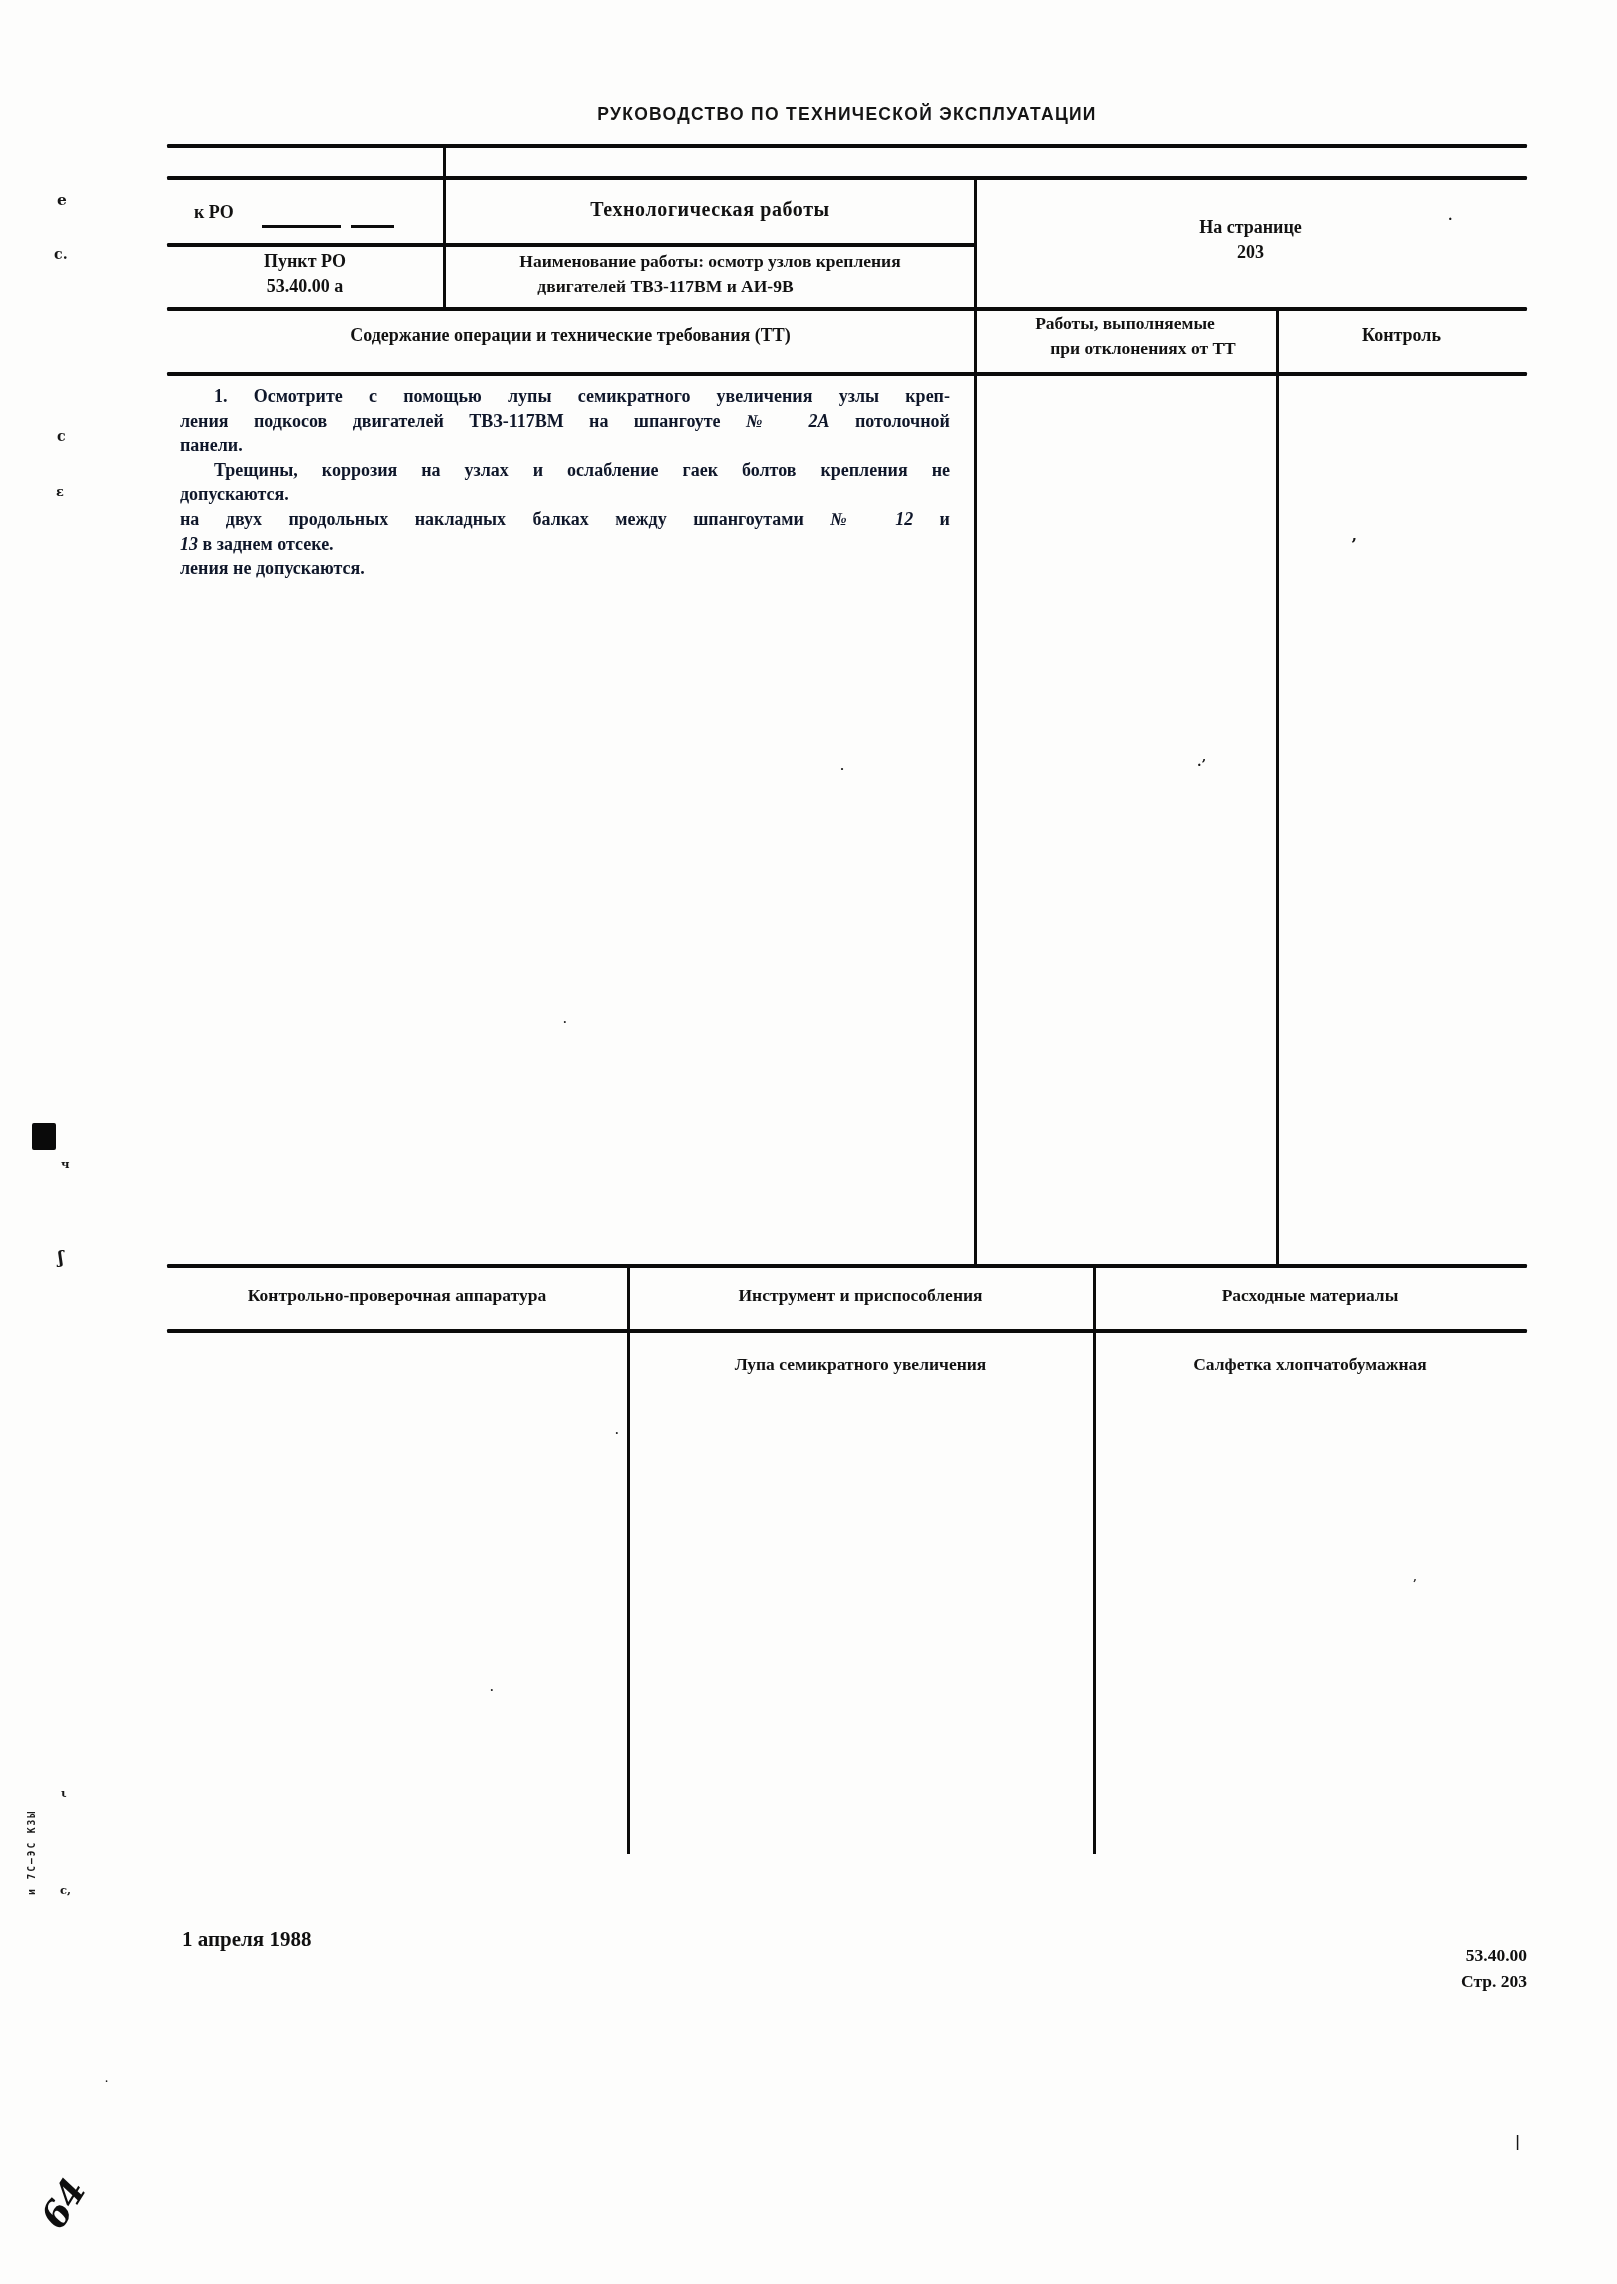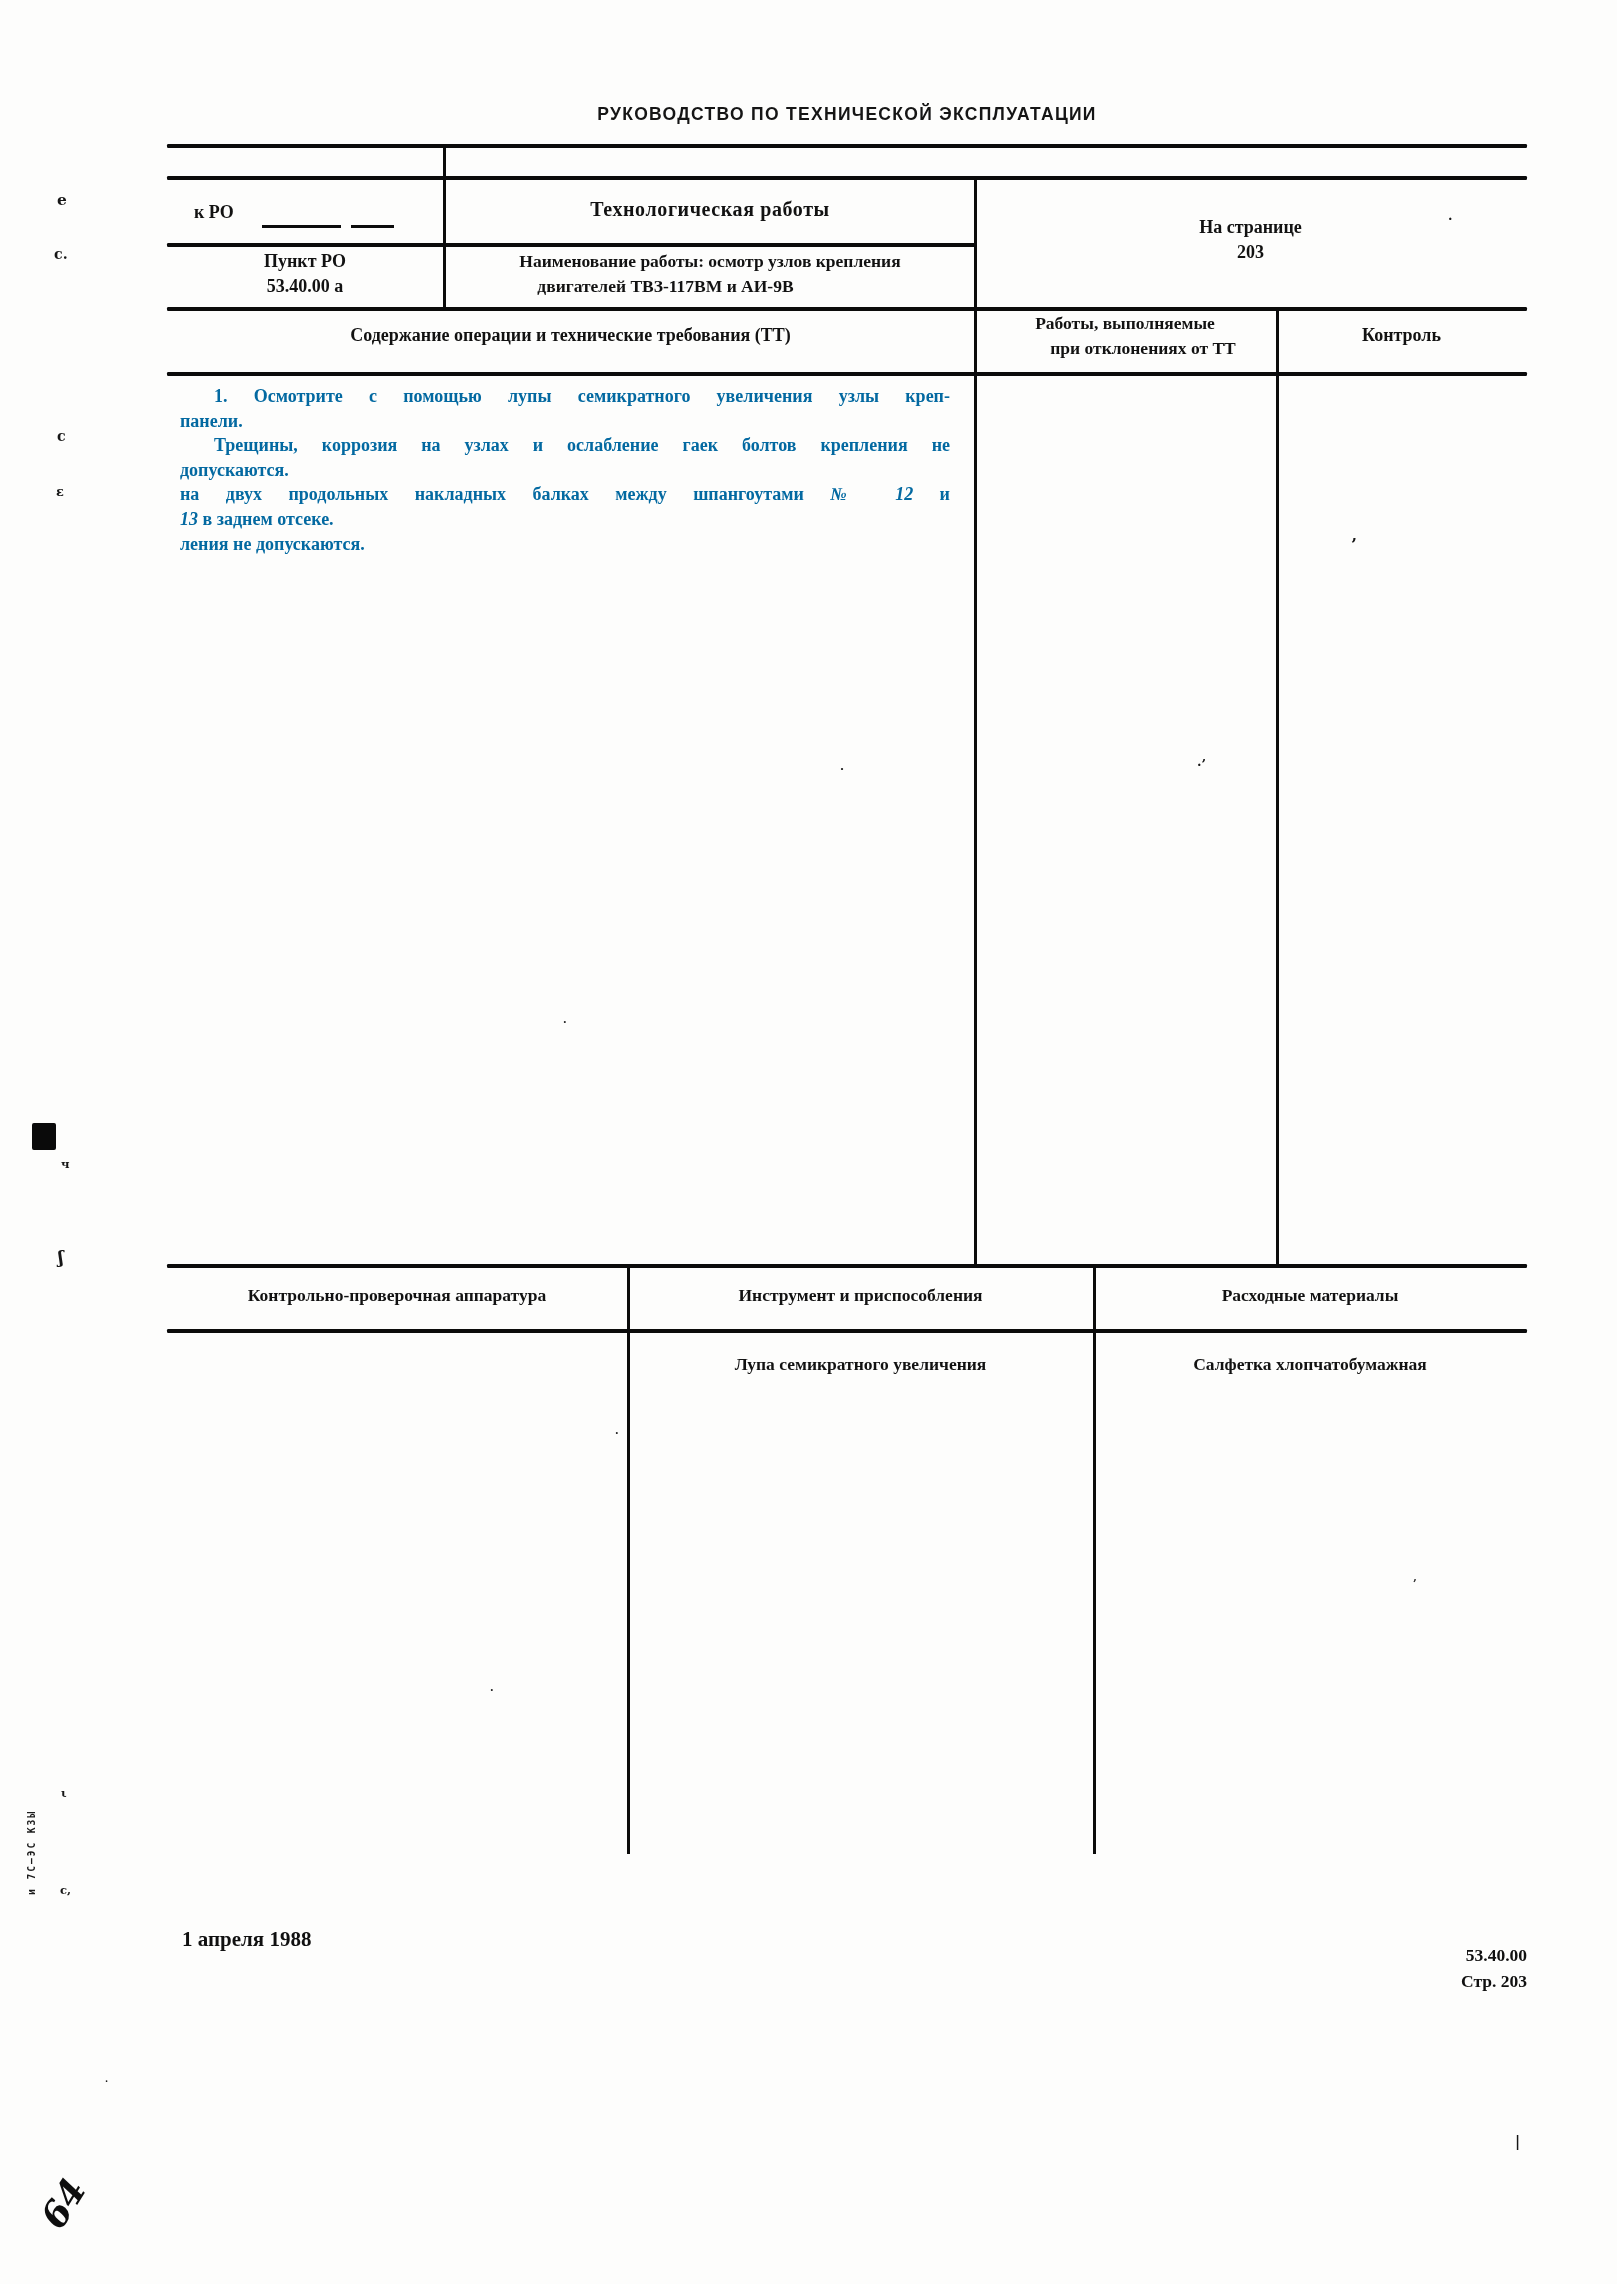--- a/index.html
+++ b/index.html
@@ -18,21 +18,21 @@
     position:absolute;left:167px;top:104px;width:1360px;text-align:center;
     font-family:"Liberation Sans","DejaVu Sans",sans-serif;
     font-size:17.5px;font-weight:700;letter-spacing:1.3px;color:#151515;
   }
   .card-title{font-size:20px;letter-spacing:0.6px;}
   .hdr28{font-size:18px;}
   .hdr27{font-size:17.5px;}
   
   #ops{
     position:absolute;left:180px;top:384px;width:770px;
-    font-size:18px;line-height:24.6px;font-weight:700;color:#0369a1;
+    font-size:18px;line-height:24.6px;font-weight:700;color:#0f172a;
   }
   .op-line{white-space:normal;}
   .op-line.just{text-align:justify;text-align-last:justify;}
   .op-line.ind{padding-left:34px;}
   .it{font-style:italic;}
   
   .footer-left{position:absolute;left:182px;top:1927px;font-size:21px;font-weight:700;}
   .footer-right{position:absolute;left:1346px;top:1910px;width:181px;text-align:right;
     font-size:17.5px;font-weight:700;line-height:26px;margin-top:32px;}
   
@@ -84,20 +84,21 @@
 <div class="cell hdr28" style="left:974px;top:217px;width:553px;">На странице</div>
 <div class="cell hdr28" style="left:974px;top:242px;width:553px;">203</div>
 
 <div class="cell hdr28" style="left:167px;top:325px;width:807px;">Содержание операции и технические требования (ТТ)</div>
 <div class="cell hdr27" style="left:974px;top:313px;width:302px;">Работы, выполняемые</div>
 <div class="cell hdr27" style="left:974px;top:338px;width:338px;">при отклонениях от ТТ</div>
 <div class="cell hdr28" style="left:1276px;top:325px;width:251px;">Контроль</div>
 
 <div id="ops">
     <div class="op-line just ind"><span>1. Осмотрите с помощью лупы семикратного увеличения узлы креп-</span></div>
+    <div class="op-line just"><span>ления подкосов двигателей ТВЗ-117ВМ на шпангоуте </span><span class="it">№ 2А</span><span> потолочной</span></div>
     <div class="op-line"><span>панели.</span></div>
     <div class="op-line just ind"><span>Трещины, коррозия на узлах и ослабление гаек болтов крепления не</span></div>
     <div class="op-line"><span>допускаются.</span></div>
     <div class="op-line just"><span>на двух продольных накладных балках между шпангоутами </span><span class="it">№ 12</span><span> и</span></div>
     <div class="op-line"><span class="it">13</span><span> в заднем отсеке.</span></div>
     <div class="op-line"><span>ления не допускаются.</span></div>
   </div>
 
 <div class="cell hdr27" style="left:167px;top:1285px;width:460px;">Контрольно-проверочная аппаратура</div>
 <div class="cell hdr27" style="left:627px;top:1285px;width:467px;">Инструмент и приспособления</div>

